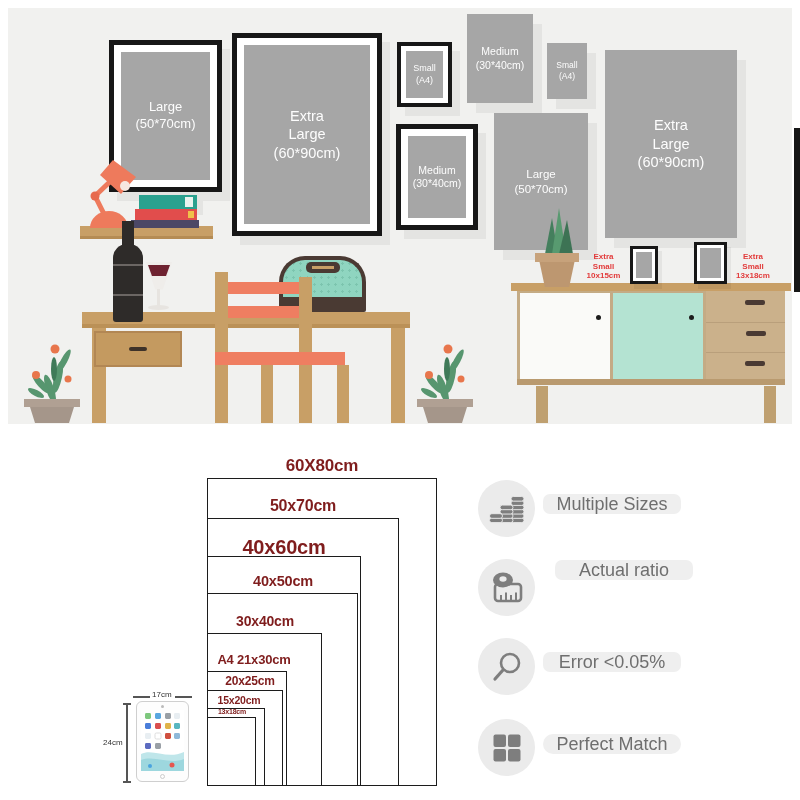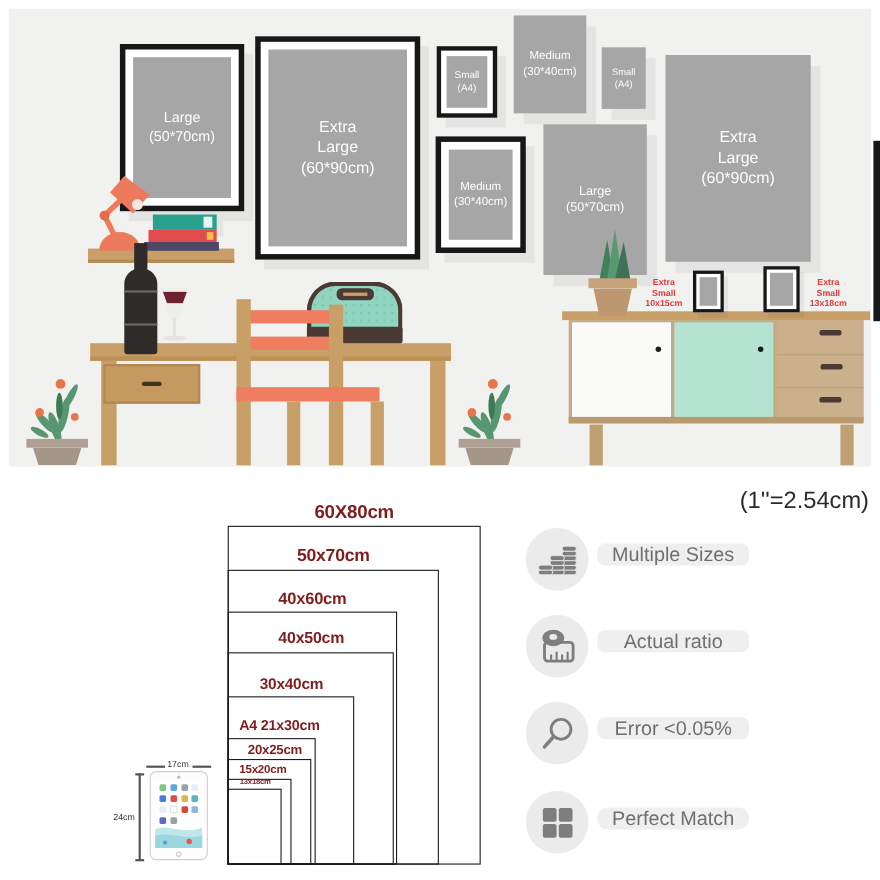--- a/index.html
+++ b/index.html
@@ -224,21 +224,21 @@
   <div class="abs crect" style="left:207px;top:556px;width:154px;height:230px;"></div>
   <div class="abs crect" style="left:207px;top:593px;width:151px;height:193px;"></div>
   <div class="abs crect" style="left:207px;top:633px;width:115px;height:153px;"></div>
   <div class="abs crect" style="left:207px;top:671px;width:80px;height:115px;"></div>
   <div class="abs crect" style="left:207px;top:690px;width:76px;height:96px;"></div>
   <div class="abs crect" style="left:207px;top:708px;width:58px;height:78px;"></div>
   <div class="abs crect" style="left:207px;top:717px;width:49px;height:69px;"></div>
 
   <div class="clabel" style="left:322px;top:456px;font-size:17px;">60X80cm</div>
   <div class="clabel" style="left:303px;top:497px;font-size:16px;">50x70cm</div>
-  <div class="clabel" style="left:284px;top:536px;font-size:15px;">40x60cm</div>
+  <div class="clabel" style="left:284px;top:536px;font-size:20px;">40x60cm</div>
   <div class="clabel" style="left:283px;top:573px;font-size:14.5px;">40x50cm</div>
   <div class="clabel" style="left:265px;top:613px;font-size:14px;">30x40cm</div>
   <div class="clabel" style="left:254px;top:652px;font-size:13px;">A4  21x30cm</div>
   <div class="clabel" style="left:250px;top:674px;font-size:12px;">20x25cm</div>
   <div class="clabel" style="left:239px;top:694px;font-size:10.5px;">15x20cm</div>
   <div class="clabel" style="left:232px;top:708px;font-size:7px;">13x18cm</div>
 
   <div class="abs" style="left:136px;top:701px;width:53px;height:81px;background:#fdfdfd;border:1.5px solid #cfcfcf;border-radius:6px;box-sizing:border-box;">
     <div class="abs" style="left:24px;top:3px;width:3px;height:3px;background:#bbb;border-radius:50%;"></div>
     <div class="abs" style="left:23px;top:72px;width:5px;height:5px;border:1px solid #ccc;border-radius:50%;box-sizing:border-box;"></div>
@@ -267,21 +267,20 @@
     </svg>
   </div>
   <div class="abs dim-line" style="left:133px;top:696px;width:17px;height:1.5px;"></div>
   <div class="abs dim-text" style="left:152px;top:690px;">17cm</div>
   <div class="abs dim-line" style="left:175px;top:696px;width:17px;height:1.5px;"></div>
   <div class="abs dim-line" style="left:126px;top:703px;width:1.5px;height:79px;"></div>
   <div class="abs dim-line" style="left:123px;top:703px;width:8px;height:1.5px;"></div>
   <div class="abs dim-line" style="left:123px;top:781px;width:8px;height:1.5px;"></div>
   <div class="abs dim-text" style="left:103px;top:738px;">24cm</div>
 
-  <div class="abs" style="left:630px;top:443px;width:160px;text-align:right;font-size:21.5px;color:#2a2a2a;">(1''=2.54cm)</div>
 
   <div class="badge" style="top:480px;">
     <svg width="36" height="30" viewBox="0 0 36 30">
       <g fill="#7e7e7e" stroke="#ebebeb" stroke-width="0.9">
         <rect x="22" y="24" width="13" height="4.6" rx="2.3"></rect>
           <rect x="22" y="19.7" width="13" height="4.6" rx="2.3"></rect>
         <rect x="22" y="15.4" width="13" height="4.6" rx="2.3"></rect>
           <rect x="22" y="11.1" width="13" height="4.6" rx="2.3"></rect>
         <rect x="22" y="6.8" width="13" height="4.6" rx="2.3"></rect>
           <rect x="22" y="2.5" width="13" height="4.6" rx="2.3"></rect>
@@ -299,21 +298,21 @@
   </div>
 
   <div class="badge" style="top:559px;">
     <svg width="36" height="34" viewBox="0 0 36 34">
       <rect x="6" y="13" width="26" height="17" rx="3" fill="none" stroke="#7e7e7e" stroke-width="2.6"></rect>
       <path d="M12,29 v-5 M17,29 v-7.5 M22,29 v-5 M27,29 v-7.5" stroke="#7e7e7e" stroke-width="2" fill="none"></path>
       <ellipse cx="14" cy="9" rx="10" ry="7.5" fill="#7e7e7e"></ellipse>
       <ellipse cx="14" cy="8" rx="3.6" ry="2.7" fill="#ebebeb"></ellipse>
     </svg>
   </div>
-  <div class="pill" style="top:573px;">
+  <div class="pill" style="top:560px;margin-left:12px;">
     <span>Actual ratio</span>
   </div>
 
   <div class="badge" style="top:638px;">
     <svg width="34" height="34" viewBox="0 0 34 34">
       <circle cx="20" cy="13" r="9" fill="none" stroke="#7e7e7e" stroke-width="2.6"></circle>
       <line x1="13" y1="20" x2="5" y2="29" stroke="#7e7e7e" stroke-width="3.2" stroke-linecap="round"></line>
     </svg>
   </div>
   <div class="pill" style="top:652px;">

